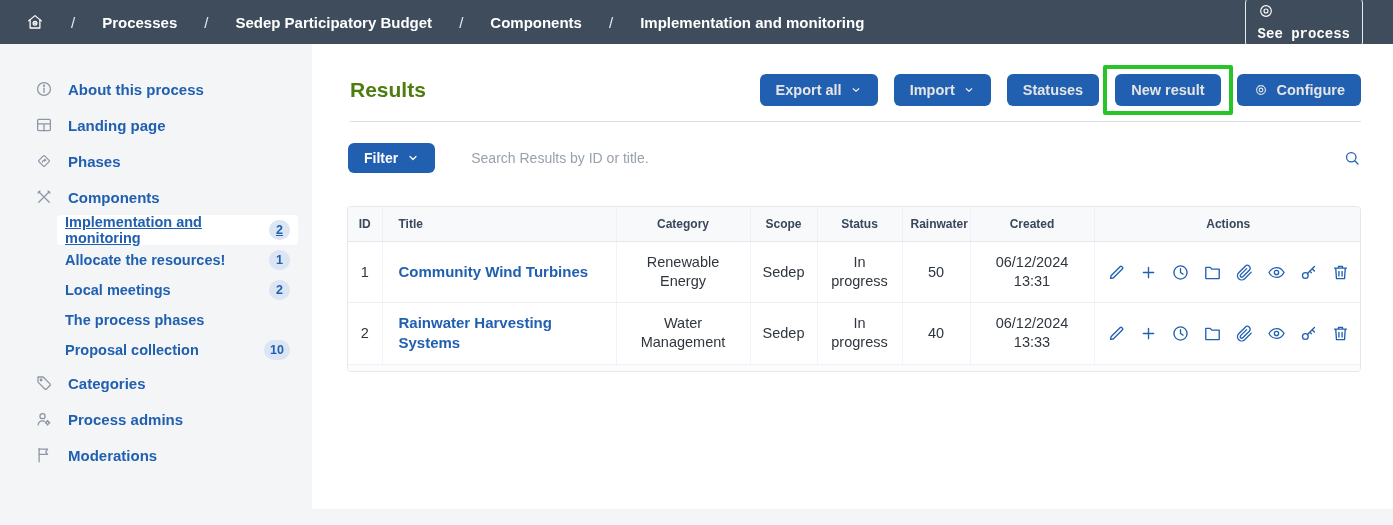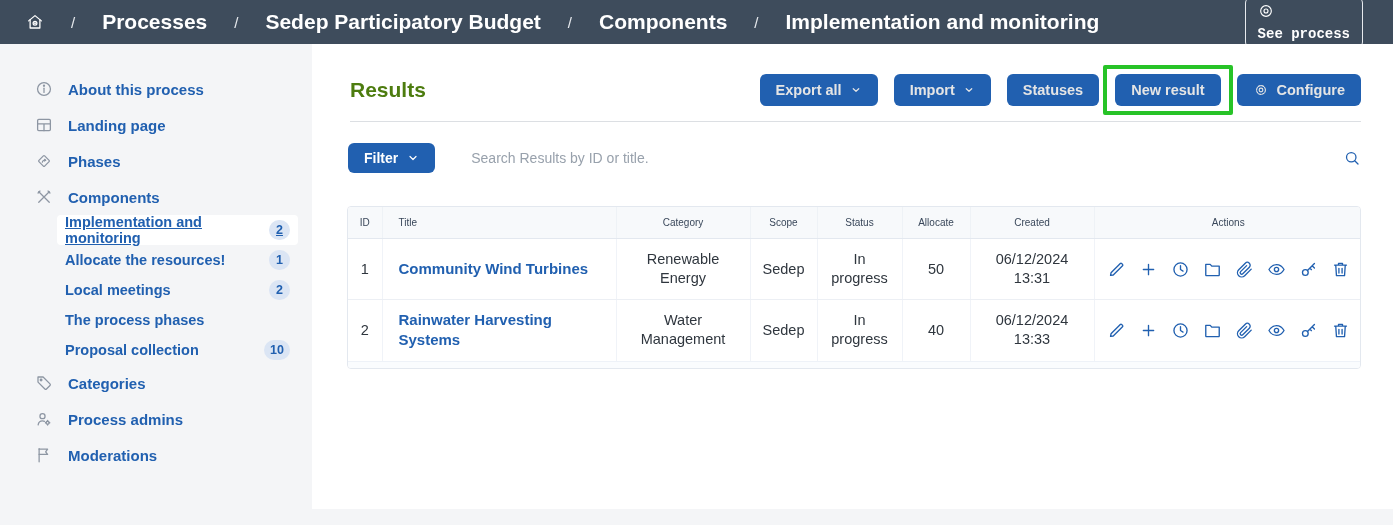--- a/index.html
+++ b/index.html
@@ -9,21 +9,21 @@
     background:#f4f5f7;
     position:relative;
     overflow:hidden;
     -webkit-font-smoothing:antialiased;
   }
   
   .topbar {
     height:44px; background:#3e4c5c; color:#fff;
     display:flex; align-items:center; padding:0 30px 0 26px;
   }
-  .topbar .crumb { font-size:21px; font-weight:600; margin-left:27px; white-space:nowrap; }
+  .topbar .crumb { font-size:15px; font-weight:600; margin-left:27px; white-space:nowrap; }
   .topbar .sep { font-size:15px; font-weight:400; margin-left:27px; color:#e8ebef; }
   .topbar .home { display:flex; align-items:center; }
   .see-process {
     margin-left:auto; display:flex; align-items:flex-start; gap:7px;
     border:1px solid #e7eaee; border-radius:6px; background:transparent;
     color:#fff; font-family:Liberation Mono, monospace; font-size:14px; font-weight:700;
     padding:5px 12px; cursor:pointer;flex-direction:column;
   }
   .ic { width:18px; height:18px; fill:none; stroke:currentColor; stroke-width:1.7;
         stroke-linecap:round; stroke-linejoin:round; display:block; }
@@ -85,21 +85,21 @@
   }
   .search-input::placeholder { color:#98a1ac; }
   .search-icon { color:#2160b0; cursor:pointer; display:flex; }
   
   .table-wrap {
     margin:33px 32px 0 35px; width:1014px;
     border:1px solid #e3e8ef; border-radius:4px; overflow:hidden;
   }
   table { width:100%; border-collapse:collapse; table-layout:fixed; }
   th {
-    background:#f7f9fb; font-size:10px; font-weight:400; color:#39475a;
+    background:#f7f9fb; font-size:12px; font-weight:700; color:#39475a;
     padding:10px 8px; text-align:center;
     border-right:1px solid #eef2f6; border-bottom:1px solid #e3e8ef;
   }
   th.left, td.left { text-align:left; padding-left:16px; }
   th:last-child, td:last-child { border-right:none; }
   td {
     font-size:14.5px; color:#2f363e; text-align:center;
     height:61px; padding:6px 8px; line-height:1.3;
     border-right:1px solid #f0f3f8; border-bottom:1px solid #eceff4;
   }
@@ -309,21 +309,21 @@
           <col style="width:124px">
           <col style="width:268px">
       </colgroup>
       <thead>
         <tr>
           <th>ID</th>
           <th class="left">Title</th>
           <th>Category</th>
           <th>Scope</th>
           <th>Status</th>
-          <th>Allocate</th>
+          <th>Rainwater</th>
           <th>Created</th>
           <th>Actions</th>
         </tr>
       </thead>
       <tbody>
         <tr>
           <td>1</td>
           <td class="left"><span class="title-link">Community Wind Turbines</span></td>
           <td>Renewable Energy</td>
           <td>Sedep</td>

